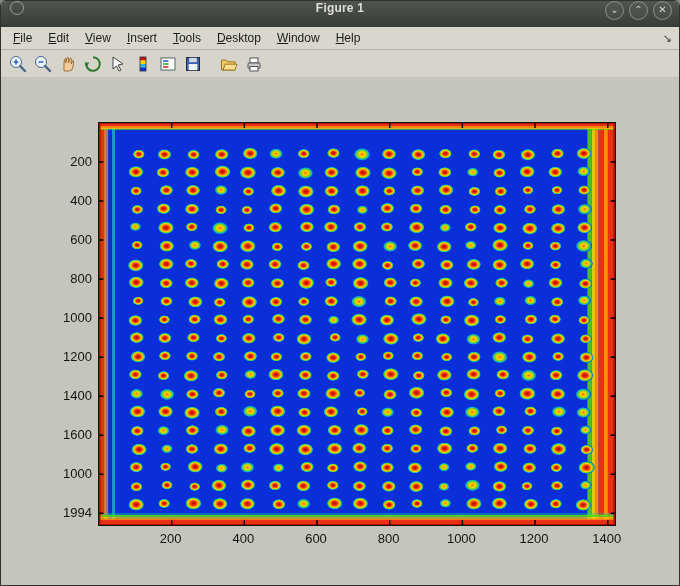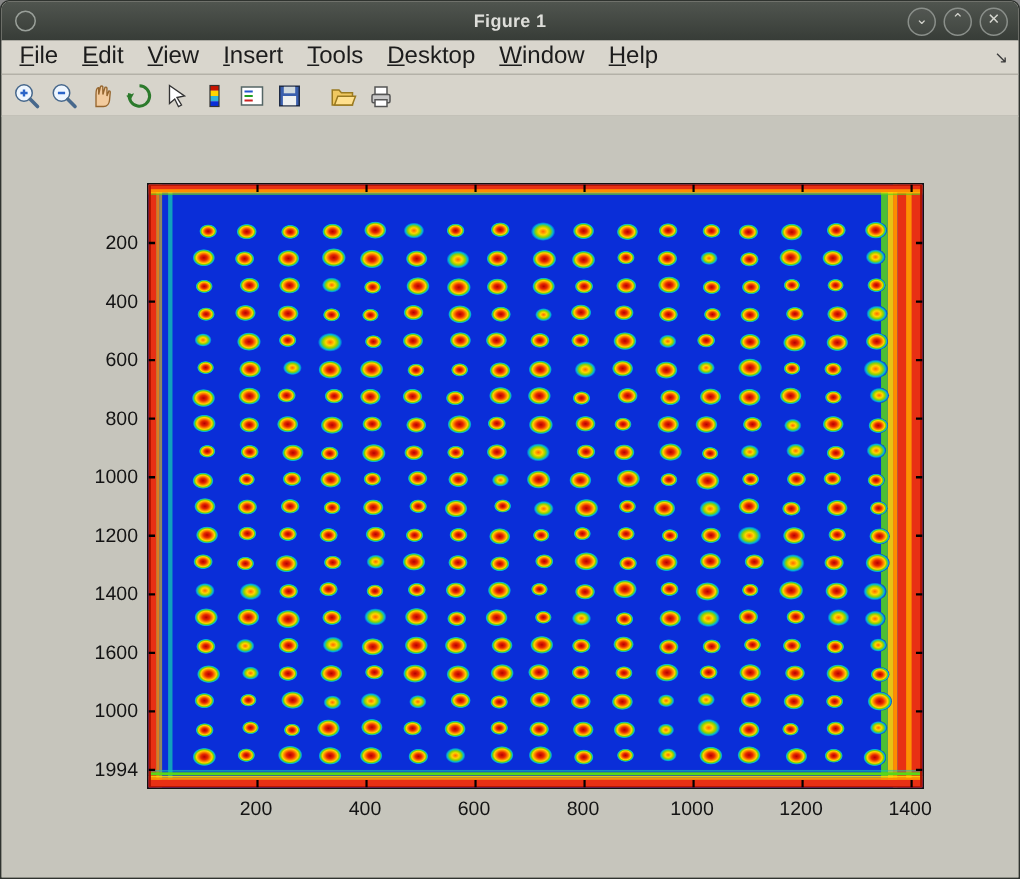--- a/index.html
+++ b/index.html
@@ -1,30 +1,30 @@
 <!DOCTYPE html>
 <html><head>
 <meta charset="utf-8">
 <style>
   html,body{margin:0;padding:0;background:#888;font-family:"Liberation Sans",sans-serif;}
   .window{width:680px;height:586px;position:relative;background:#c6c5bc;border:1px solid #2f332f;
           border-radius:6px 6px 0 0;box-sizing:border-box;overflow:hidden;}
   
-  .titlebar{height:26px;background:linear-gradient(#50554f,#373c37);display:flex;align-items:center;
+  .titlebar{height:26px;background:linear-gradient(#50554f,#373c37);display:flex;align-items:flex-start;
             position:relative;border-radius:5px 5px 0 0;}
   .titlebar .title{position:absolute;left:0;right:0;text-align:center;color:#dededa;font-weight:bold;
             font-size:12px;letter-spacing:.2px;}
   .tb-left-icon{margin-left:9px;width:12px;height:12px;border:1px solid #9aa09a;border-radius:50%;z-index:2;}
   .controls{margin-left:auto;display:flex;gap:5px;margin-right:7px;z-index:2;}
   .ctrl{width:17px;height:17px;border:1px solid #8a8f8a;border-radius:50%;color:#d6d6d0;font-size:10px;
         line-height:15px;text-align:center;background:rgba(255,255,255,0.04);cursor:default;}
   
   .menubar{height:22px;background:#d9d6cd;border-bottom:1px solid #b4b1a8;display:flex;align-items:center;
            padding-left:4px;position:relative;}
-  .menu-item{font-size:16px;color:#1c1c1c;padding:2px 8px;cursor:default;}
+  .menu-item{font-size:12px;color:#1c1c1c;padding:2px 8px;cursor:default;}
   .menu-item u{text-decoration:underline;}
   .menu-corner{position:absolute;right:7px;font-size:11px;color:#3a3a3a;}
   
   .toolbar{height:27px;background:#d7d4cb;border-bottom:1px solid #a9a69d;display:flex;align-items:center;
            padding-left:5px;gap:1px;}
   .toolbtn{width:24px;height:24px;display:flex;align-items:center;justify-content:center;border-radius:2px;}
   .tsep{width:10px;height:24px;}
   
   .canvas{position:absolute;top:76px;left:0;right:0;bottom:0;background:#c6c5bc;}
   .plot{position:absolute;left:97px;top:45px;width:516px;height:402px;border:1px solid #111;background:#0a2ed8;}

